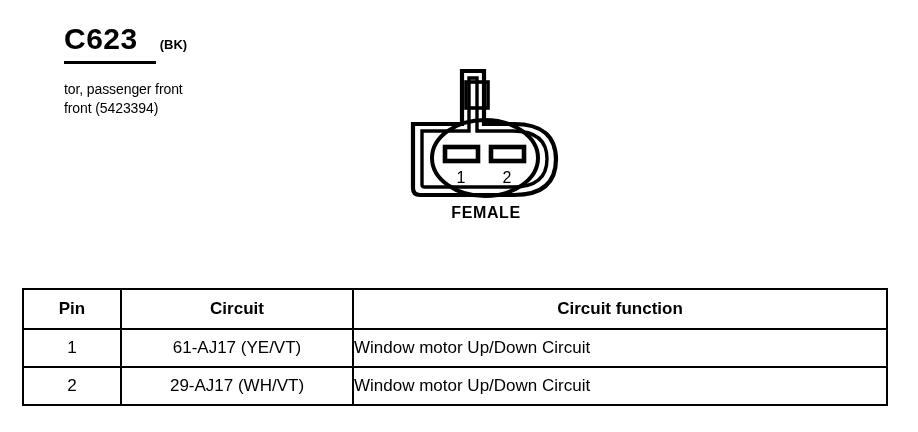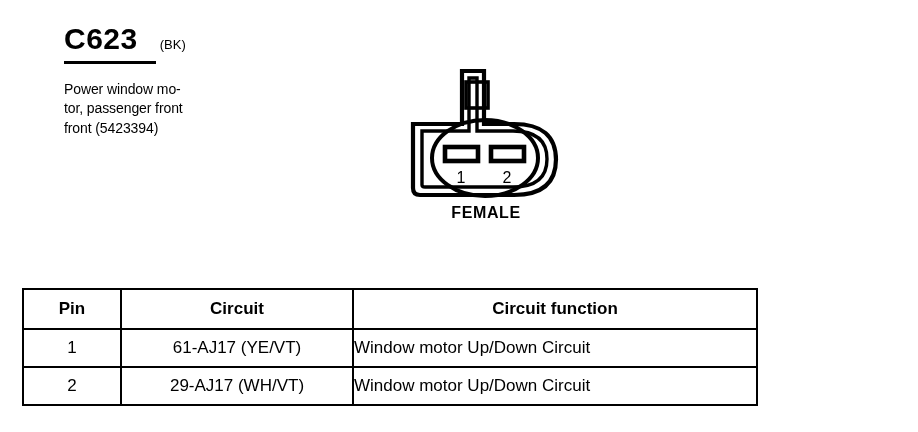--- a/index.html
+++ b/index.html
@@ -32,21 +32,21 @@
     gap: 22px;
   }
   .conn-code {
     font-size: 30px;
     font-weight: bold;
     letter-spacing: 0.5px;
     line-height: 1;
   }
   .conn-color {
     font-size: 13px;
-    font-weight: normal;
+    font-weight: bold;
     letter-spacing: 0px;
     line-height: 1;
   }
   .id-rule {
     width: 92px;
     height: 3px;
     background: #000;
     margin-top: 7px;
     margin-bottom: 6px;
   }
@@ -82,21 +82,21 @@
     font-size: 16px;
     font-weight: bold;
     letter-spacing: 0.6px;
   }
 
   
   .pin-table {
     position: absolute;
     left: 22px;
     top: 288px;
-    width: 736px;
+    width: 866px;
     border-collapse: collapse;
     table-layout: fixed;
   }
   .pin-table td, .pin-table th {
     border: 2px solid #000;
     padding: 0;
     height: 36px;
     font-size: 17px;
     font-weight: normal;
     vertical-align: middle;
@@ -114,21 +114,20 @@
 </head>
 <body>
 
 <div class="id-block">
   <div class="id-line-1">
     <span class="conn-code">C623</span>
     <span class="conn-color">(BK)</span>
   </div>
   <div class="id-rule"></div>
   <div class="conn-desc">
-    <div>Power window mo-</div>
     <div>tor, passenger front</div>
     <div>front (5423394)</div>
   </div>
 </div>
 
 <div class="connector-fig">
   <svg width="180" height="180" viewBox="0 0 180 180" xmlns="http://www.w3.org/2000/svg">
     <g fill="none" stroke="#000000" stroke-linejoin="miter" stroke-linecap="square">
 
       <path stroke-width="4.2" d="M 17,72

